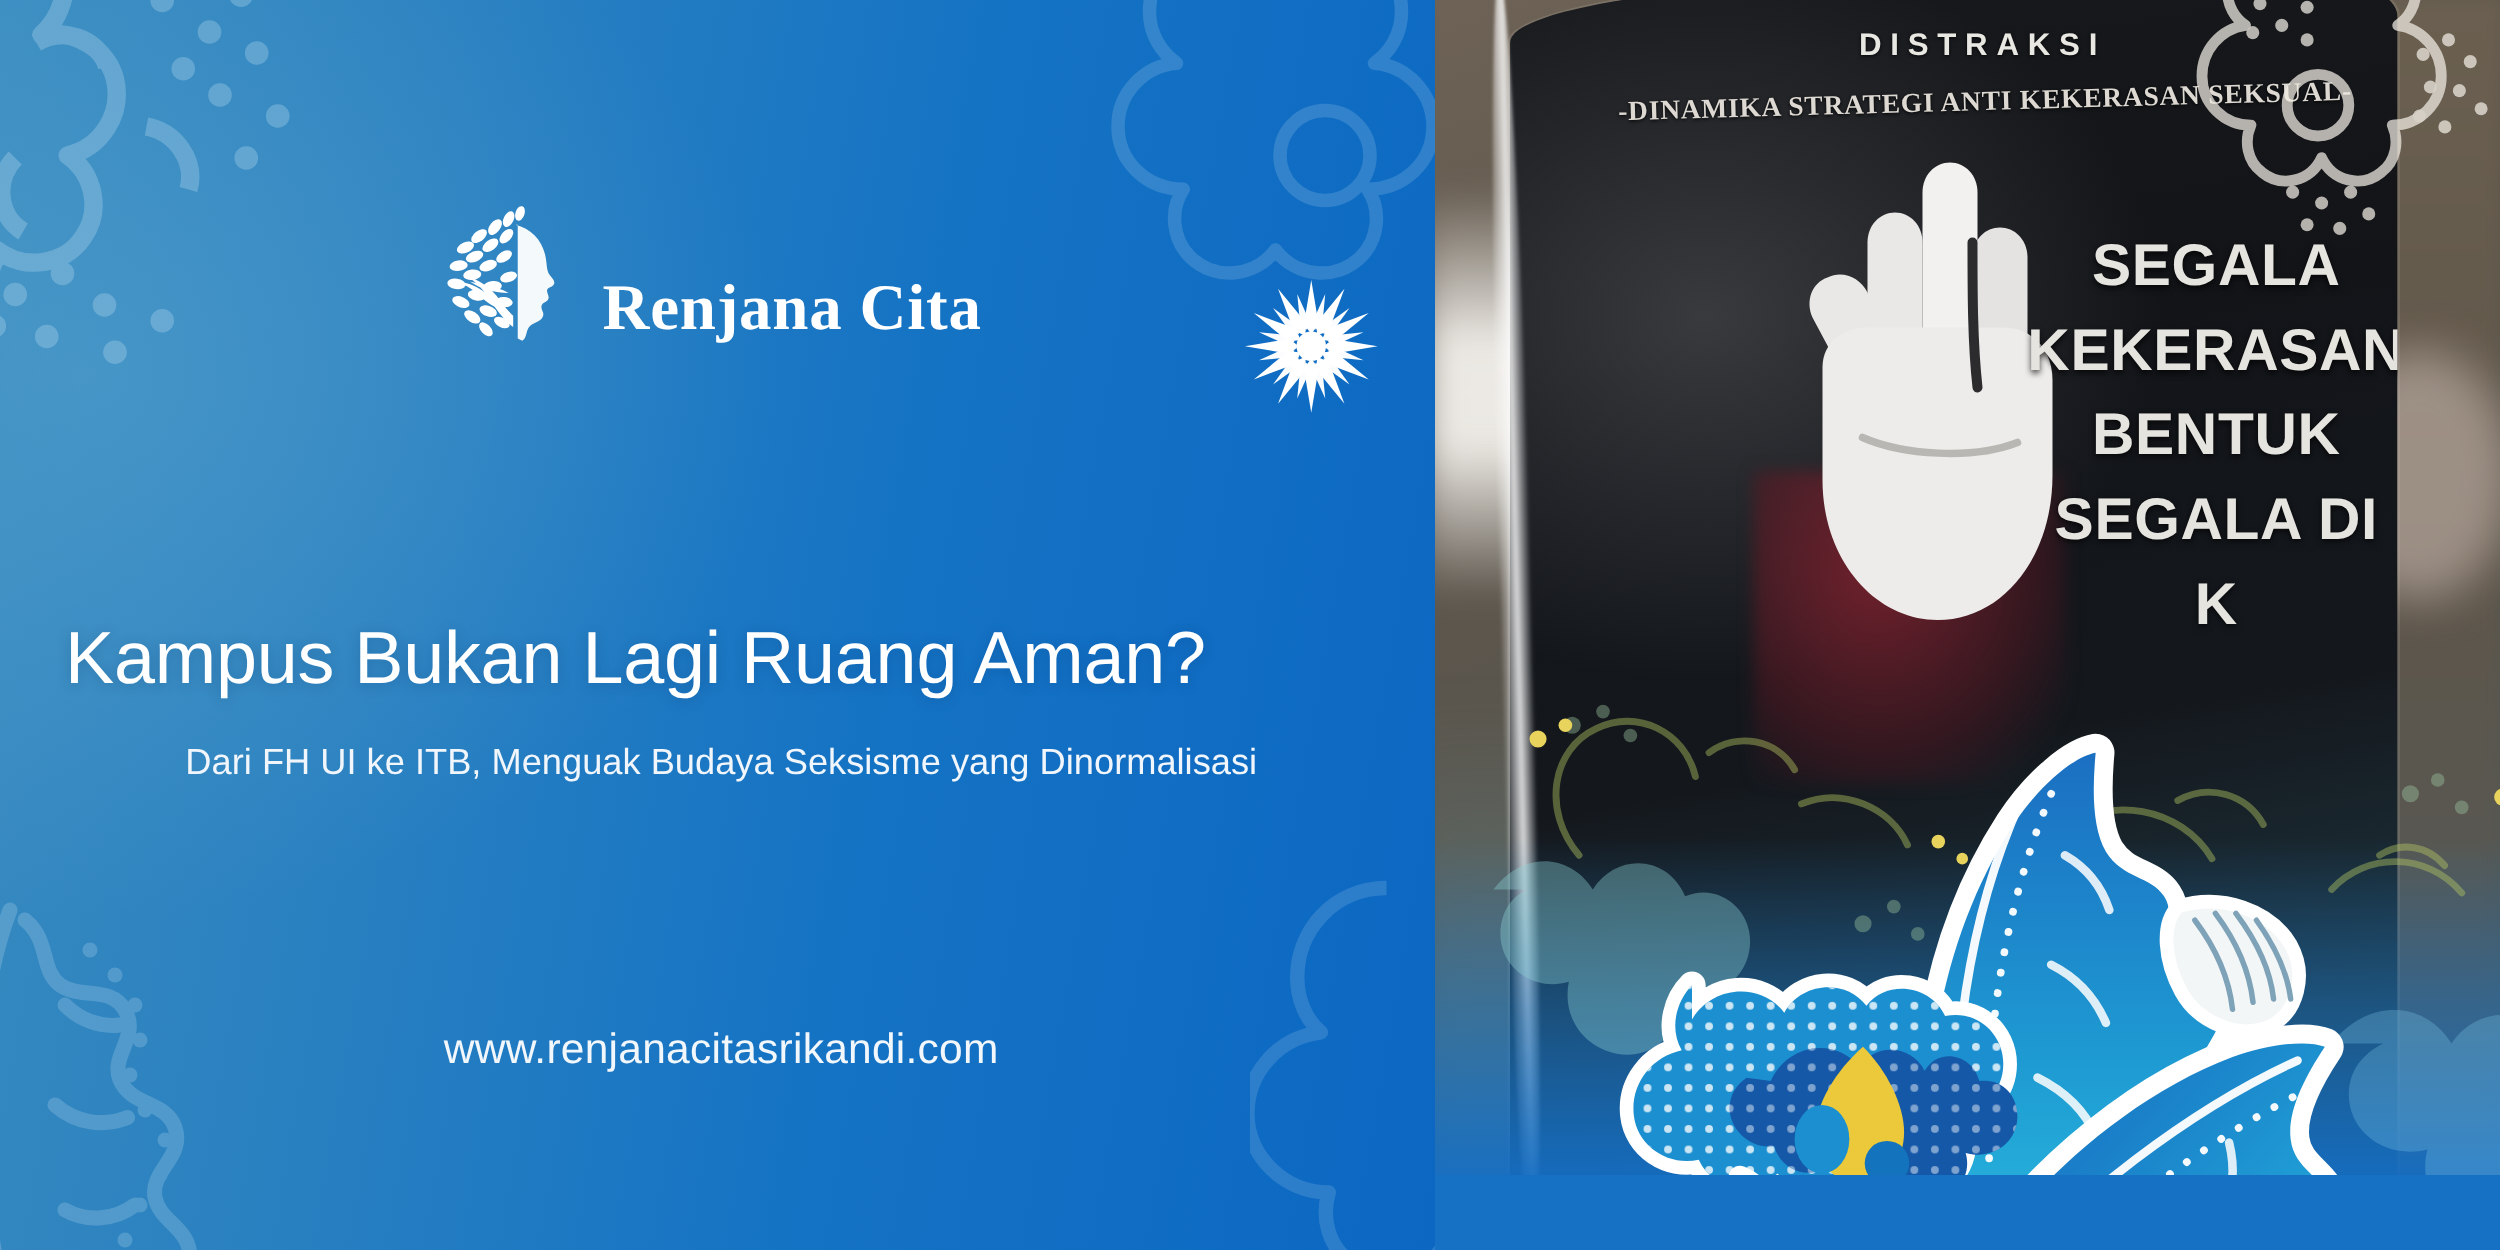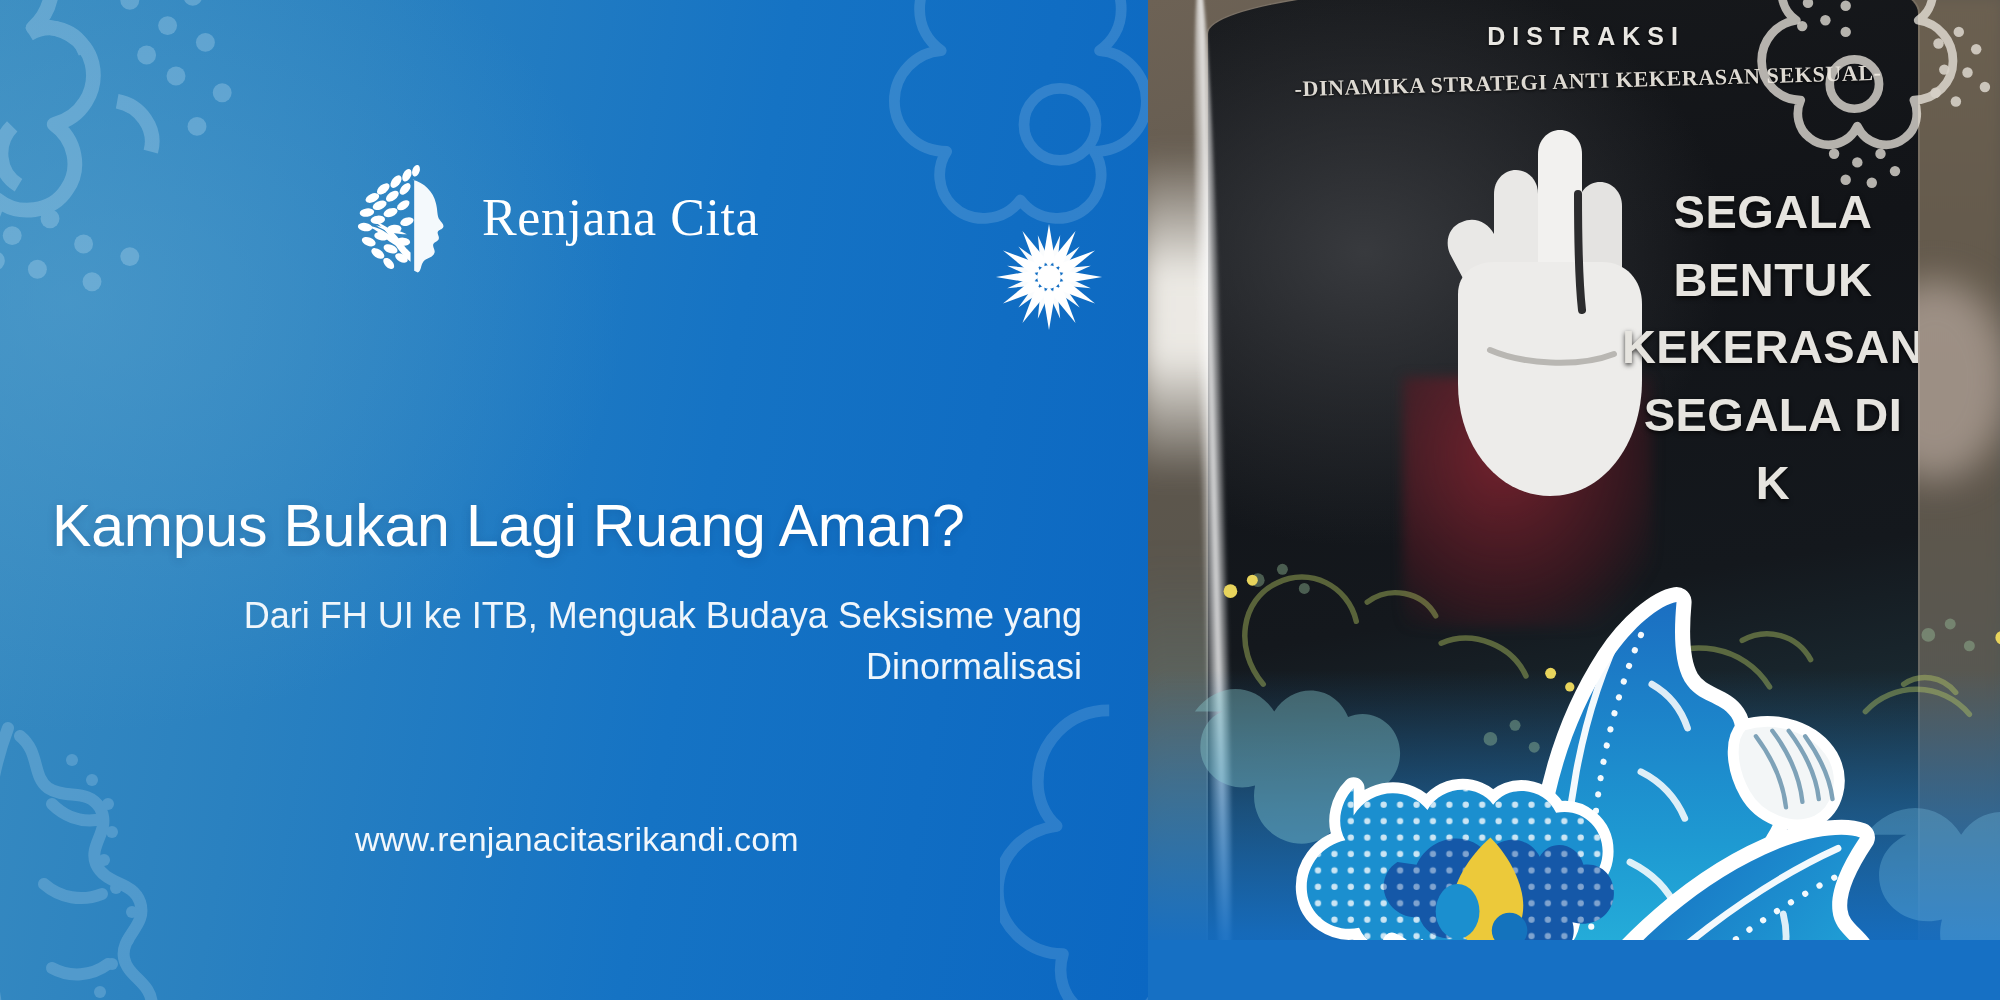--- a/index.html
+++ b/index.html
@@ -25,21 +25,21 @@
   
   .wm { position:absolute; opacity:.30; pointer-events:none; }
   #wm-topleft   { left:-118px; top:-92px;  width:420px; height:420px; }
   #wm-botleft   { left:-96px;  top:700px;  width:400px; height:400px; opacity:.22;}
   #wm-topright  { left:880px;  top:-70px;  width:360px; height:360px; opacity:.17;}
   #wm-botright  { left:1000px; top:660px;  width:420px; height:420px; opacity:.16;}
 
   
   #logo-block {
     position:absolute; left:356px; top:162px;
-    display:flex; align-items:center; gap:26px;
+    display:flex; align-items:flex-end; gap:26px;font-weight:bold;
   }
   #logo-mark { width:100px; height:112px; flex:0 0 auto; }
   #logo-wordmark {
     color:#ffffff;
     font-family:"Liberation Serif", serif;
     font-size:52px; line-height:1.04;
     letter-spacing:.6px;
   }
   #logo-wordmark .l2 { padding-left:2px; }
 
@@ -52,22 +52,22 @@
     color:#ffffff;
     font-size:59px; font-weight:normal;
     letter-spacing:-.2px;
     text-shadow:0 2px 10px rgba(0,40,90,.22);
   }
 
   
   #subtitle {
     position:absolute; left:72px; top:590px; width:1010px;
     color:#f0f6fb;
-    font-size:36px; font-weight:400; line-height:1.42;
-    text-align:right;
+    font-size:29px; font-weight:400; line-height:1.42;
+    text-align:center;
   }
 
   
   #site-url {
     position:absolute; left:72px; top:820px; width:1010px;
     color:#f2f7fc;
     font-size:34px; text-align:center; letter-spacing:.2px;
   }
 
   
@@ -351,22 +351,22 @@
           <path d="M100 52c0-7 5-12 11-12s11 5 11 12v62h-22z" fill="#e4e3e1"></path>
           <path d="M36 76c-3-7 0-14 6-16 6-3 13 0 16 6l14 30-20 10z" fill="#e9e8e6"></path>
           <path d="M40 96c0-10 8-16 18-16h54c12 0 20 9 20 21v38c0 33-20 58-46 58-25 0-46-24-46-56z" fill="#edecea"></path>
           <path d="M56 124c16 7 44 9 62 2" fill="none" stroke="#b9b7b3" stroke-width="3" stroke-linecap="round"></path>
           <path d="M100 46c0 20 0 40 2 58" fill="none" stroke="#2c2c2e" stroke-width="4" stroke-linecap="round"></path>
         </g>
       </svg>
 
       <div id="slogan">
         <div>SEGALA</div>
+        <div>KEKERASAN</div>
         <div>BENTUK</div>
-        <div>KEKERASAN</div>
         <div>SEGALA DI</div>
         <div>K</div>
       </div>
     </div>
 
     <div id="poster-edge"></div>
 
     <svg id="photo-batik-tr" viewBox="0 0 200 200">
       <g fill="none" stroke="#efeae2" stroke-width="6" stroke-linejoin="round" opacity=".9">
         <path d="M96 10c16-3 30 9 30 25 0 8-4 15-10 19 14 2 24 14 24 28 0 15-12 27-27 27 4 9 2 20-6 26-11 9-27 5-33-8-6 13-22 17-33 8-8-6-10-17-6-26-15 0-27-12-27-27 0-14 10-26 24-28-6-4-10-11-10-19 0-16 14-28 30-25"></path>

